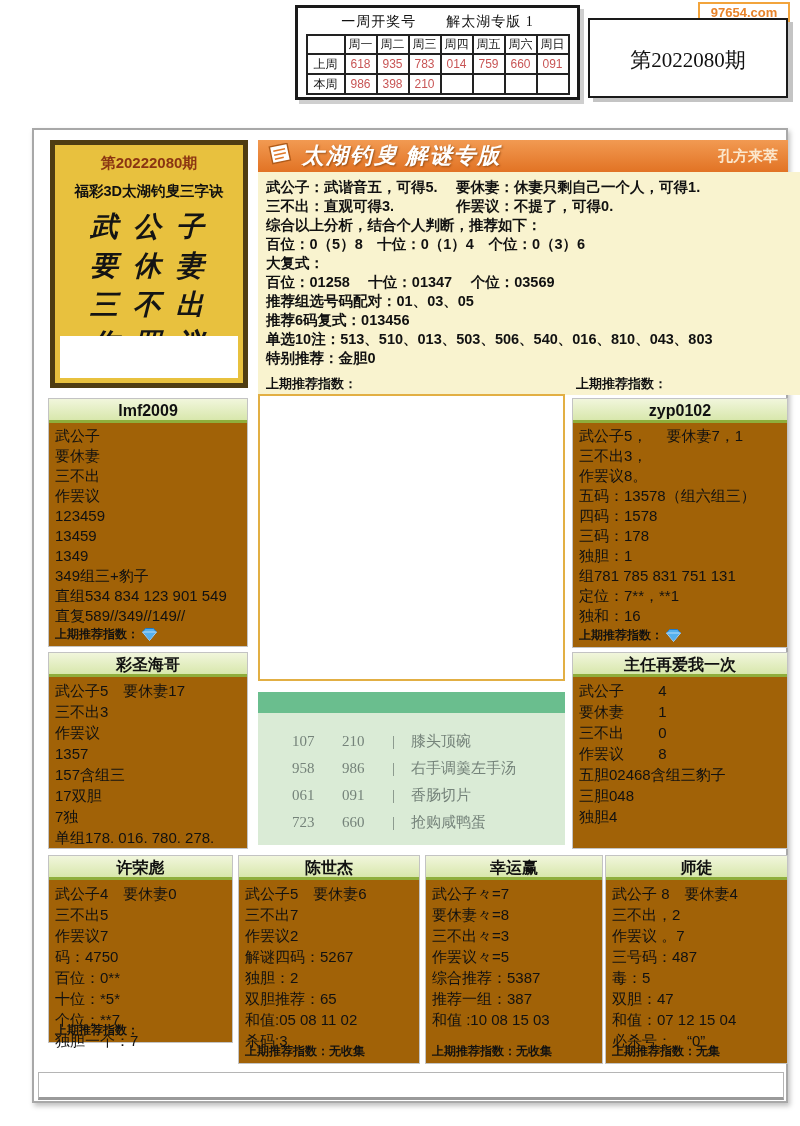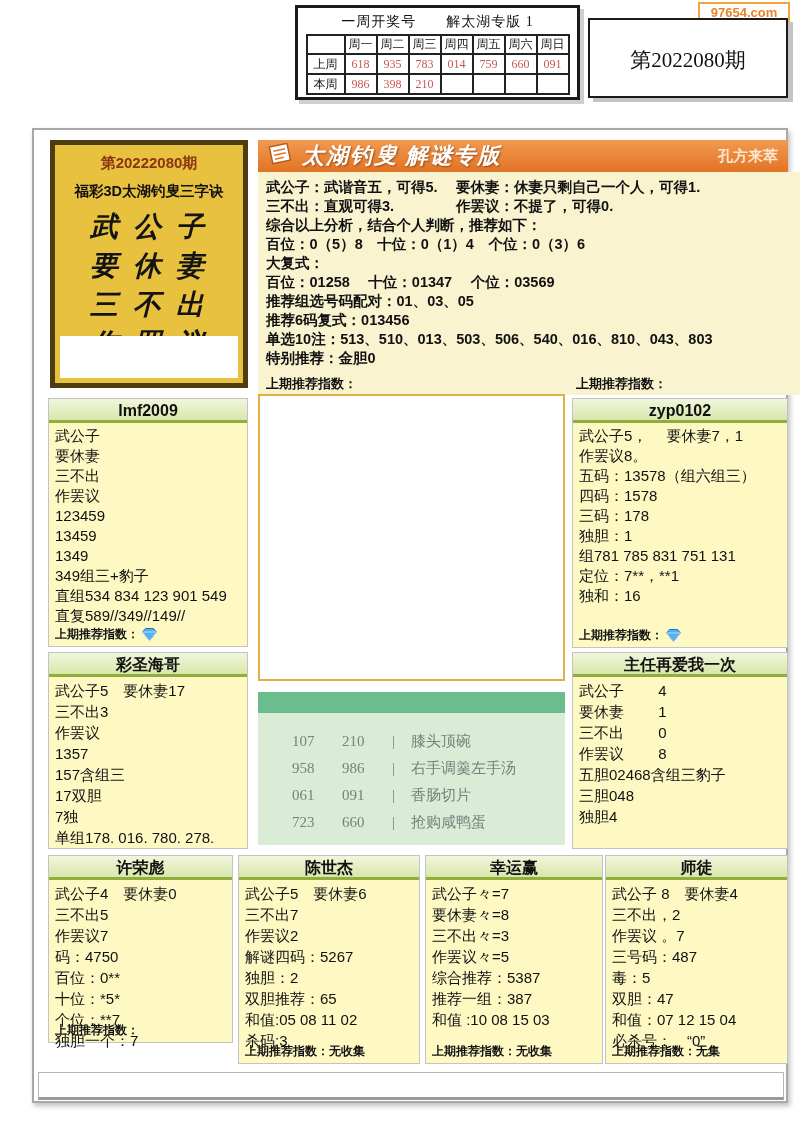--- a/index.html
+++ b/index.html
@@ -23,21 +23,21 @@
     font-size:14px; letter-spacing:1px; white-space:pre;
   }
   table.weekly { border-collapse:collapse; margin:3px auto 0; }
   table.weekly td {
     border:2px solid #222; text-align:center; padding:0;
     height:20px; font-size:12px;
   }
   table.weekly tr:first-child td { height:15px; font-size:12px; }
   td.rowlabel-cell { width:38px; font-size:13px; }
   td.day-cell { width:32px; }
-  td.value-cell { width:32px; color:#C85555; font-size:13px;font-family:Liberation Serif, serif; }
+  td.value-cell { width:32px; color:#C85555; font-size:13px; }
   td.corner-cell { width:38px; }
   .issue-box {
     position:absolute; left:588px; top:18px; width:200px; height:80px;
     border:2px solid #1a1a1a; background:#fff; box-shadow:5px 4px 0 #c4c4c4;
     font-family:"Liberation Serif", serif; font-size:21px;
     text-align:center; padding-top:26px;
   }
   
   .main-frame {
     position:absolute; left:32px; top:128px; width:756px; height:975px;
@@ -70,21 +70,21 @@
   .banner-right { margin-left:auto; margin-right:10px; color:#FBE7CC; font-size:15px; font-weight:bold; }
   
   .analysis {
     position:absolute; left:258px; top:172px; width:640px; height:223px;
     background:#F9F3CF; padding:6px 8px 4px;
   }
   .analysis-line { font-size:14.5px; font-weight:bold; line-height:19px; white-space:pre-wrap; }
   .analysis-footer { display:flex; margin-top:7px; font-size:13px; font-weight:bold; }
   .analysis-footer .f-left { width:310px; }
   
-  .panel { position:absolute; background:#fef9c3; border:1px solid #c3c3c3; }
+  .panel { position:absolute; background:#a16207; border:1px solid #c3c3c3; }
   .panel-header {
     height:24px; line-height:24px; text-align:center; font-weight:bold; font-size:16px;
     background:linear-gradient(#F1F6DC,#D8E7AC); border-bottom:3px solid #8FAE3C; color:#101010;
   }
   .panel-body { padding:3px 6px 0; }
   .panel-line { font-size:15px; line-height:20px; white-space:pre-wrap; }
   .panel-line-lg { font-size:15px; line-height:21px; white-space:pre-wrap; }
   .panel-footer {
     position:absolute; left:6px; bottom:3px; right:4px; display:flex; align-items:center;
     gap:3px; font-size:12px; font-weight:bold;
@@ -248,20 +248,21 @@
       <div class="panel-line-lg">17双胆</div>
       <div class="panel-line-lg">7独</div>
       <div class="panel-line-lg">单组178. 016. 780. 278.</div>
     </div>
 </div>
 
 <div class="panel p-zyp">
   <div class="panel-header">zyp0102</div>
   <div class="panel-body">
       <div class="panel-line">武公子5，　 要休妻7，1</div>
+      <div class="panel-line">三不出3，</div>
       <div class="panel-line">作罢议8。</div>
       <div class="panel-line">五码：13578（组六组三）</div>
       <div class="panel-line">四码：1578</div>
       <div class="panel-line">三码：178</div>
       <div class="panel-line">独胆：1</div>
       <div class="panel-line">组781 785 831 751 131</div>
       <div class="panel-line">定位：7**，**1</div>
       <div class="panel-line">独和：16</div>
     </div>
   <div class="panel-footer">

